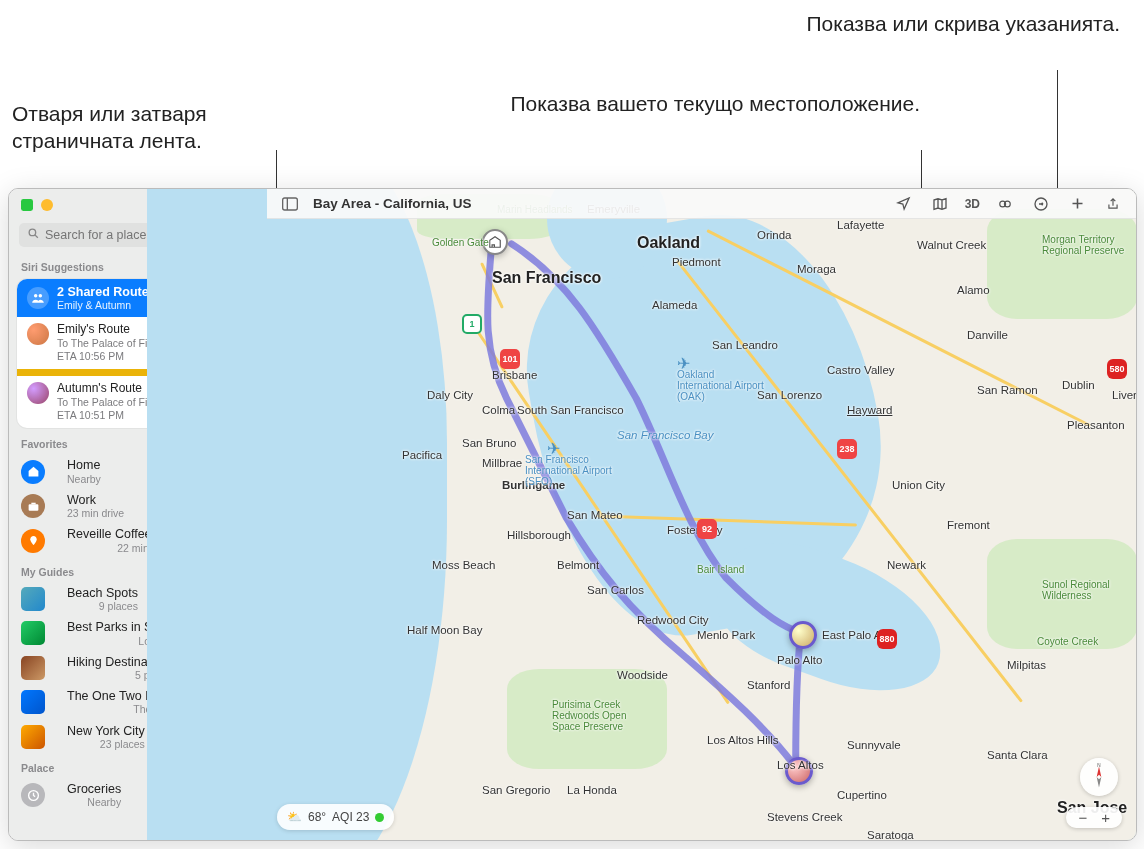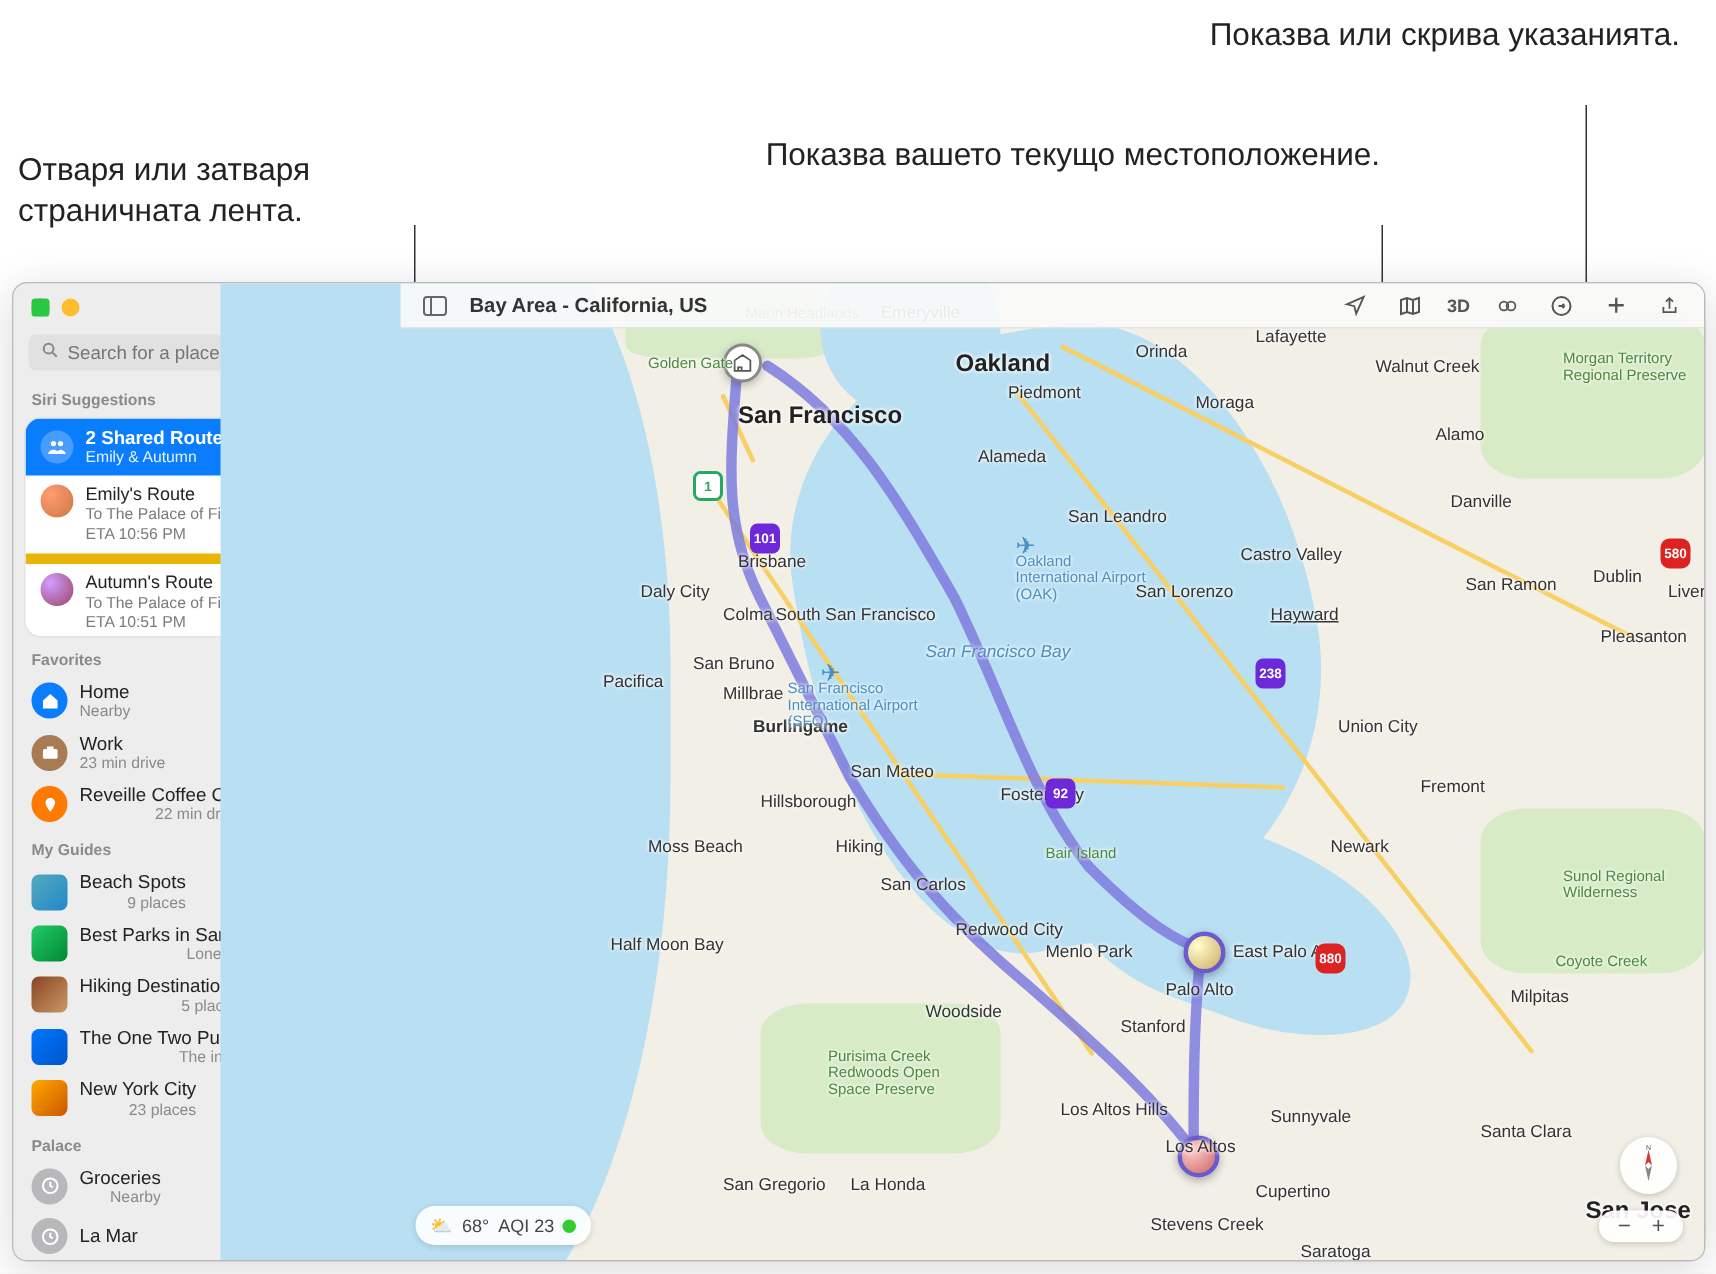--- a/index.html
+++ b/index.html
@@ -35,21 +35,21 @@
   .shared-sub { font-size: 10.5px; opacity: .9; }
   .route-item { display: flex; gap: 8px; padding: 6px 10px; align-items: flex-start; }
   .route-item + .route-item { border-top: 7px solid #eab308; }
   .avatar { width: 22px; height: 22px; border-radius: 50%; flex-shrink: 0; }
   .avatar.a1 { background: radial-gradient(circle at 30% 30%, #ff9c70, #c74), #c74; }
   .avatar.a2 { background: radial-gradient(circle at 30% 30%, #d39cff, #946), #946; }
   .route-item .rt { font-size: 12px; font-weight: 500; color: #222; line-height: 1.15; }
   .route-item .rs { font-size: 10.5px; color: #7a7a7d; line-height: 1.25; }
 
   .list { padding: 0 4px; }
-  .row { display: flex; align-items: center; gap: 8px; padding: 4px 8px; border-radius: 6px; cursor: default; }
+  .row { display: flex; align-items: center; gap: 22px; padding: 4px 8px; border-radius: 6px; cursor: default; }
   .row .icon { width: 24px; height: 24px; border-radius: 50%; display: flex; align-items: center; justify-content: center; color: #fff; font-size: 12px; flex-shrink: 0; }
   .icon.blue   { background: #0a7dff; }
   .icon.brown  { background: #a87b55; }
   .icon.orange { background: #ff7a00; }
   .icon.gray   { background: #b8b8bb; }
   .row .txt { display: flex; flex-direction: column; line-height: 1.15; }
   .row .t1 { font-size: 12.5px; color: #222; white-space: nowrap; overflow: hidden; text-overflow: ellipsis; max-width: 190px; }
   .row .t2 { font-size: 10.5px; color: #8a8a8d; white-space: nowrap; overflow: hidden; text-overflow: ellipsis; max-width: 190px; text-align: right; }
 
   .guide-thumb { width: 24px; height: 24px; border-radius: 5px; flex-shrink: 0; }
@@ -67,21 +67,21 @@
   .tb-btn { width: 26px; height: 22px; display: flex; align-items: center; justify-content: center; color: #555; cursor: default; font-size: 12px; }
   .tb-btn.text { width: auto; padding: 0 2px; font-weight: 600; font-size: 12px; }
 
   
   .map-canvas { position: absolute; inset: 0; }
   .water { position: absolute; background: #b9dff2; border-radius: 40% 50% 30% 40%; }
   .land  { position: absolute; background: #f2efe7; }
   .green { position: absolute; background: #d7ebc7; border-radius: 20%; }
   .hwy   { position: absolute; background: #f8cf63; height: 3px; border-radius: 2px; }
   .shield { position: absolute; width: 20px; height: 20px; display:flex; align-items:center; justify-content:center; font-size:9px; font-weight:700; color:#fff; border-radius: 5px; }
-  .shield.us { background:#6d28d9; } .shield.int { background:#d22; border-radius:6px; } .shield.ca { background:#fff; border:2px solid #2a6; color:#2a6; }
+  .shield.us { background:#ef4444; } .shield.int { background:#d22; border-radius:6px; } .shield.ca { background:#fff; border:2px solid #2a6; color:#2a6; }
 
   .map-label { position: absolute; font-size: 11.5px; color: #555; white-space: nowrap; text-shadow: 0 0 3px #fff, 0 0 3px #fff; }
   .map-label.city { font-weight: 500; color: #333; }
   .map-label.big { font-size: 16px; font-weight: 600; color: #222; }
   .map-label.water { color: #4a90c2; font-style: italic; background: none; }
   .map-label.park { color: #4a8a3a; }
   .map-label.airport { color: #4a90c2; font-size: 10px; }
 
   svg.route { position: absolute; inset: 0; width: 100%; height: 100%; pointer-events: none; }
 
@@ -251,31 +251,20 @@
           <div class="icon gray">
             <svg width="13" height="13" viewBox="0 0 24 24" fill="none" stroke="#fff" stroke-width="2.5">
               <circle cx="12" cy="12" r="9"></circle>
               <path d="M12 7v5l3 2"></path>
             </svg>
           </div>
     <div class="txt">
             <div class="t1">Groceries</div>
     <div class="t2">Nearby</div>
           </div>
-        </div>
-        <div class="row">
-          <div class="icon gray">
-            <svg width="13" height="13" viewBox="0 0 24 24" fill="none" stroke="#fff" stroke-width="2.5">
-              <circle cx="12" cy="12" r="9"></circle>
-              <path d="M12 7v5l3 2"></path>
-            </svg>
-          </div>
-    <div class="txt">
-            <div class="t1">La Mar</div>
-    </div>
         </div>
       </div>
   </div>
 
   <div class="main">
     <div class="topbar">
       <div class="tb-btn">
         <svg width="16" height="14" viewBox="0 0 24 20" fill="none" stroke="#666" stroke-width="2">
             <rect x="1" y="1" width="22" height="18" rx="3"></rect>
             <line x1="8" y1="1" x2="8" y2="19"></line>
@@ -388,21 +377,21 @@
           <div class="map-label city" style="left: 570px; top: 600px;">Cupertino</div>
           <div class="map-label city" style="left: 440px; top: 545px;">Los Altos Hills</div>
           <div class="map-label city" style="left: 510px; top: 570px;">Los Altos</div>
           <div class="map-label city" style="left: 480px; top: 490px;">Stanford</div>
           <div class="map-label city" style="left: 510px; top: 465px;">Palo Alto</div>
           <div class="map-label city" style="left: 555px; top: 440px;">East Palo Alto</div>
           <div class="map-label city" style="left: 430px; top: 440px;">Menlo Park</div>
           <div class="map-label city" style="left: 350px; top: 480px;">Woodside</div>
           <div class="map-label city" style="left: 370px; top: 425px;">Redwood City</div>
           <div class="map-label city" style="left: 320px; top: 395px;">San Carlos</div>
-          <div class="map-label city" style="left: 290px; top: 370px;">Hiking</div>
+          <div class="map-label city" style="left: 290px; top: 370px;">Belmont</div>
           <div class="map-label city" style="left: 400px; top: 335px;">Foster City</div>
           <div class="map-label city" style="left: 300px; top: 320px;">San Mateo</div>
           <div class="map-label city" style="left: 240px; top: 340px;">Hillsborough</div>
           <div class="map-label city" style="left: 235px; top: 290px; font-weight: bold;">Burlingame</div>
           <div class="map-label city" style="left: 215px; top: 268px;">Millbrae</div>
           <div class="map-label city" style="left: 195px; top: 248px;">San Bruno</div>
           <div class="map-label city" style="left: 135px; top: 260px;">Pacifica</div>
           <div class="map-label city" style="left: 140px; top: 435px;">Half Moon Bay</div>
           <div class="map-label city" style="left: 165px; top: 370px;">Moss Beach</div>
           <div class="map-label city" style="left: 225px; top: 180px;">Brisbane</div>

